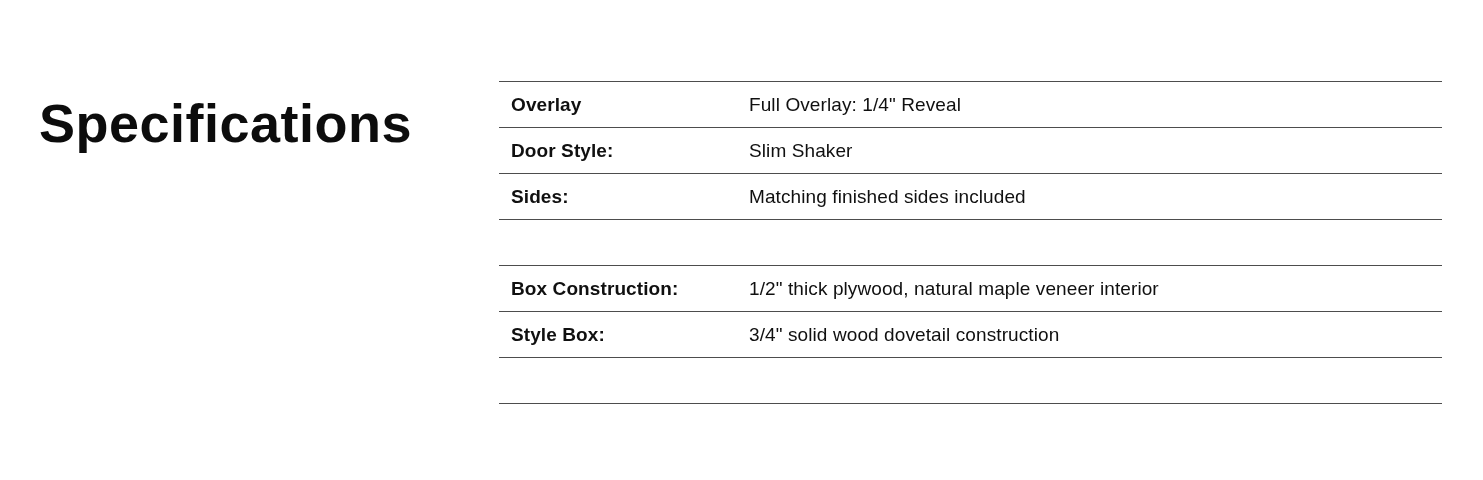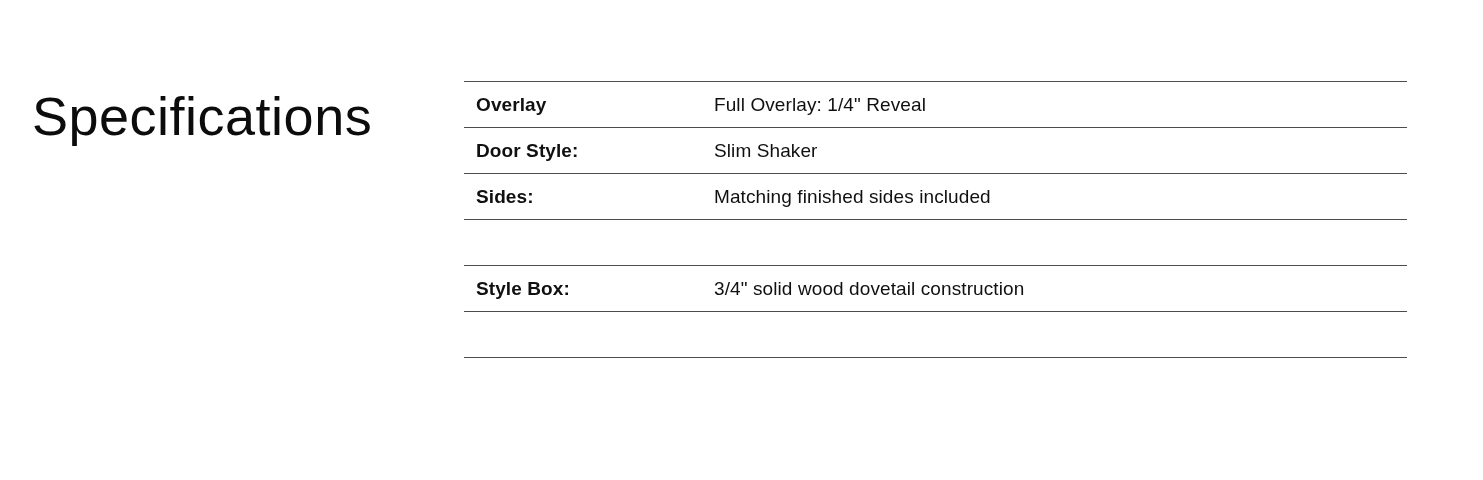--- a/index.html
+++ b/index.html
@@ -13,30 +13,30 @@
     position: relative;
     width: 1483px;
     height: 480px;
     background: #ffffff;
     overflow: hidden;
   }
   .section-heading {
     position: absolute;
     left: 23px;
     top: 80px;
-    margin: 9px;
+    margin: 16px;
     font-size: 54px;
-    font-weight: 400;
+    font-weight: 700;
     line-height: 1;
     letter-spacing: 0.5px;
     color: #0c0c0c;
   }
   .spec-table {
     position: absolute;
-    left: 464px;
+    left: 499px;
     top: 81px;
     width: 943px;
     border-top: 1px solid #4d4d4d;
   }
   .spec-row {
     display: flex;
     align-items: center;
     height: 46px;
     border-bottom: 1px solid #4d4d4d;
   }
@@ -79,20 +79,24 @@
     </div>
 
     <div class="spec-row">
       <div class="spec-label">Sides:</div>
       <div class="spec-value">Matching finished sides included</div>
     </div>
 
     <div class="spec-row">
     </div>
 
+    <div class="spec-row">
+      <div class="spec-label">Box Construction:</div>
+      <div class="spec-value">1/2" thick plywood, natural maple veneer interior</div>
+    </div>
 
     <div class="spec-row">
       <div class="spec-label">Style Box:</div>
       <div class="spec-value">3/4" solid wood dovetail construction</div>
     </div>
 
     <div class="spec-row">
     </div>
 
   </div>

